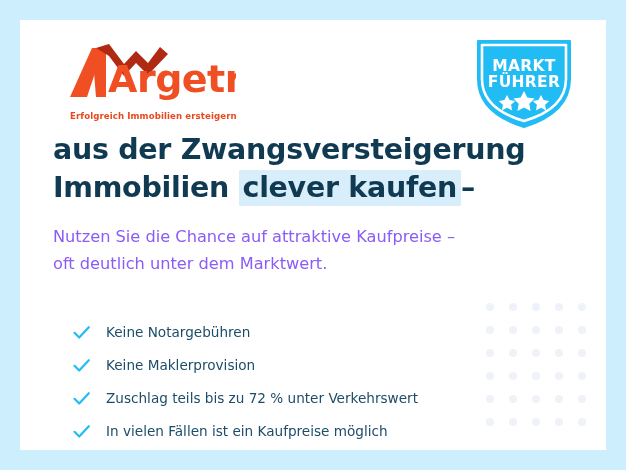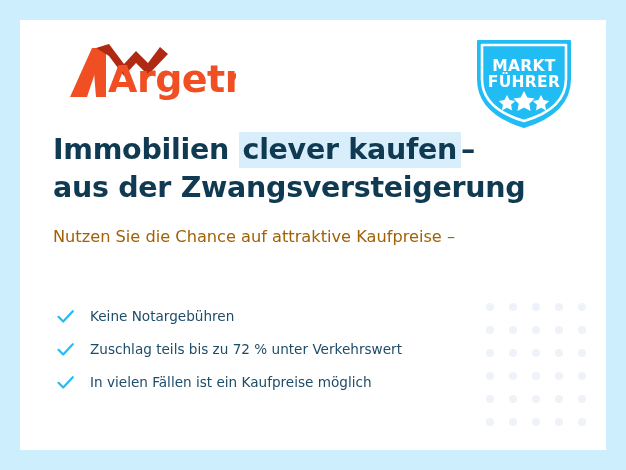--- a/index.html
+++ b/index.html
@@ -115,31 +115,31 @@
   
   .subhead {
     position: absolute;
     left: 33px;
     top: 203px;
     width: 520px;
     font-family: "DejaVu Sans", sans-serif;
     font-size: 16.2px;
     font-weight: 400;
     line-height: 27px;
-    color: #a16207;
+    color: #8b5cf6;
   }
 
   
   .bullets {
     position: absolute;
     left: 36px;
     top: 281px;
     width: 470px;
     list-style: none;
-    margin: 0;
+    margin: 16px;
     padding: 0;
   }
   .bullets li {
     display: flex;
     align-items: center;
     height: 30px;
     margin-bottom: 3px;
   }
   .check {
     flex: 0 0 auto;
@@ -200,56 +200,64 @@
         <svg viewBox="0 0 180 60" width="180" height="60" aria-hidden="true">
 
           <path d="M31 55 L14 55 L36 6 L50 6 L50 25 L41 25 Z" fill="#f04f23"></path>
           <path d="M36 6 L50 6 L50 55 L40 55 Z" fill="#f04f23"></path>
 
           <path d="M40 6 L53 2 L68 22 L80 9 L92 21 L104 5 L112 12 L92 33 L80 21 L68 34 L53 14 Z" fill="#b02a13"></path>
 
           <text x="52" y="50" font-family="DejaVu Sans, sans-serif" font-size="38" font-weight="700" fill="#f04f23" letter-spacing="-0.5">Argetra</text>
         </svg>
       </div>
+      <div class="logo-tagline">Erfolgreich Immobilien ersteigern</div>
     </div>
 
     <div class="badge">
       <svg viewBox="0 0 112 98" width="112" height="98" aria-hidden="true">
         <g>
           <path d="M10 8 h92 v38 c0 26 -20 40 -46 48 C30 86 10 72 10 46 Z" fill="#22bcf5" stroke="#22bcf5" stroke-width="2" stroke-linejoin="round" rx="8"></path>
           <path d="M14 12 h84 v34 c0 23 -18 35 -42 42 C32 81 14 69 14 46 Z" fill="none" stroke="#ffffff" stroke-width="2.6" stroke-linejoin="round"></path>
         </g>
         <text id="badgeLine1" x="56" y="38" text-anchor="middle" font-family="DejaVu Sans, sans-serif" font-size="15.5" font-weight="700" fill="#ffffff" letter-spacing="0.3">MARKT</text>
         <text id="badgeLine2" x="56" y="54" text-anchor="middle" font-family="DejaVu Sans, sans-serif" font-size="15.5" font-weight="700" fill="#ffffff" letter-spacing="0.3">FÜHRER</text>
         <g fill="#ffffff">
           <polygon points="39,62 41.6,67.1 47.2,67.9 43.1,71.8 44.1,77.4 39,74.8 33.9,77.4 34.9,71.8 30.8,67.9 36.4,67.1"></polygon>
           <polygon points="56,58 59.3,64.6 66.6,65.6 61.3,70.7 62.6,78 56,74.5 49.4,78 50.7,70.7 45.4,65.6 52.7,64.6"></polygon>
           <polygon points="73,62 75.6,67.1 81.2,67.9 77.1,71.8 78.1,77.4 73,74.8 67.9,77.4 68.9,71.8 64.8,67.9 70.4,67.1"></polygon>
         </g>
       </svg>
     </div>
 
     <div class="headline">
+      <div>aus der Zwangsversteigerung</div>
       <div>
         <span>Immobilien</span>
         <span class="hl">clever kaufen</span><span>–</span>
       </div>
-      <div>aus der Zwangsversteigerung</div>
     </div>
 
     <div class="subhead">
       <div>Nutzen Sie die Chance auf attraktive Kaufpreise –</div>
+      <div>oft deutlich unter dem Marktwert.</div>
     </div>
 
     <ul class="bullets" id="bulletList">
         <li>
           <svg class="check" viewBox="0 0 19 19">
             <path d="M2.5 9.8 L7.2 14.5 L16.8 4.2" fill="none" stroke="#22bcf5" stroke-width="2.2" stroke-linecap="round" stroke-linejoin="round"></path>
           </svg>
           <span class="bullet-text">Keine Notargebühren</span>
+        </li>
+        <li>
+          <svg class="check" viewBox="0 0 19 19">
+            <path d="M2.5 9.8 L7.2 14.5 L16.8 4.2" fill="none" stroke="#22bcf5" stroke-width="2.2" stroke-linecap="round" stroke-linejoin="round"></path>
+          </svg>
+          <span class="bullet-text">Keine Maklerprovision</span>
         </li>
         <li>
           <svg class="check" viewBox="0 0 19 19">
             <path d="M2.5 9.8 L7.2 14.5 L16.8 4.2" fill="none" stroke="#22bcf5" stroke-width="2.2" stroke-linecap="round" stroke-linejoin="round"></path>
           </svg>
           <span class="bullet-text">Zuschlag teils bis zu 72 % unter Verkehrswert</span>
         </li>
         <li>
           <svg class="check" viewBox="0 0 19 19">
             <path d="M2.5 9.8 L7.2 14.5 L16.8 4.2" fill="none" stroke="#22bcf5" stroke-width="2.2" stroke-linecap="round" stroke-linejoin="round"></path>

